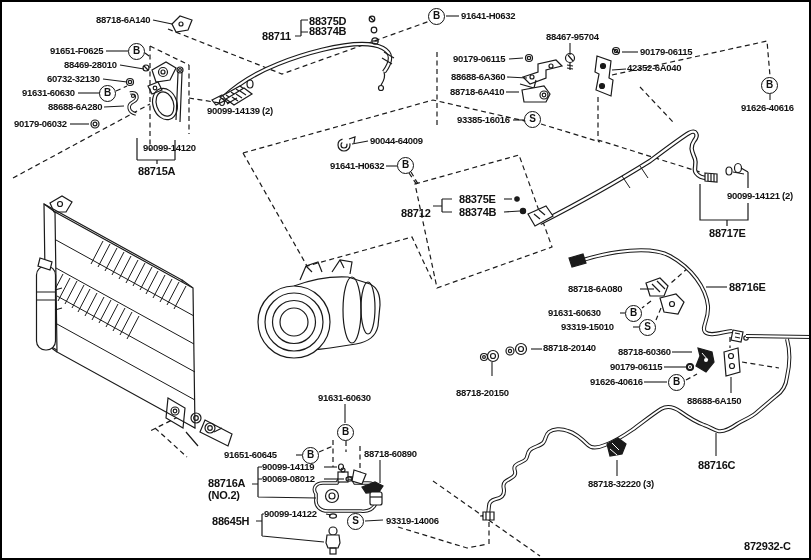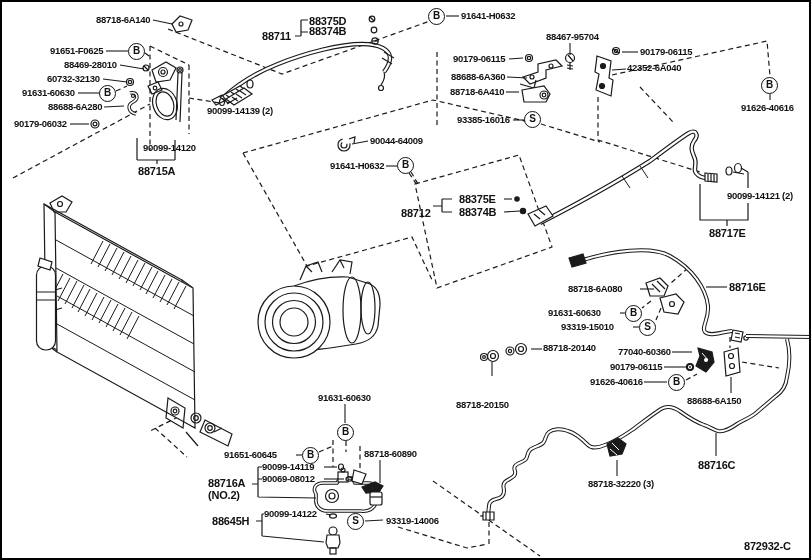--- a/index.html
+++ b/index.html
@@ -320,22 +320,22 @@
 <div class="lbl lbl-lg" style="left:459px;top:193px">88375E</div>
 <div class="lbl lbl-lg" style="left:459px;top:206px">88374B</div>
 <div class="lbl lbl-lg" style="left:401px;top:207px">88712</div>
 <div class="lbl" style="left:727px;top:191px">90099-14121 (2)</div>
 <div class="lbl lbl-lg" style="left:709px;top:227px">88717E</div>
 <div class="lbl lbl-lg" style="left:729px;top:281px">88716E</div>
 <div class="lbl" style="left:568px;top:284px">88718-6A080</div>
 <div class="lbl" style="left:548px;top:308px">91631-60630</div>
 <div class="lbl" style="left:561px;top:322px">93319-15010</div>
 <div class="lbl" style="left:543px;top:343px">88718-20140</div>
-<div class="lbl" style="left:456px;top:400px">88718-20150</div>
-<div class="lbl" style="left:618px;top:347px">77040-60360</div>
+<div class="lbl" style="left:456px;top:388px">88718-20150</div>
+<div class="lbl" style="left:618px;top:347px">88718-60360</div>
 <div class="lbl" style="left:610px;top:362px">90179-06115</div>
 <div class="lbl" style="left:590px;top:377px">91626-40616</div>
 <div class="lbl" style="left:687px;top:396px">88688-6A150</div>
 <div class="lbl lbl-lg" style="left:698px;top:459px">88716C</div>
 <div class="lbl" style="left:588px;top:479px">88718-32220 (3)</div>
 <div class="lbl" style="left:318px;top:393px">91631-60630</div>
 <div class="lbl" style="left:224px;top:450px">91651-60645</div>
 <div class="lbl" style="left:262px;top:462px">90099-14119</div>
 <div class="lbl" style="left:262px;top:474px">90069-08012</div>
 <div class="lbl lbl-lg" style="left:208px;top:477px">88716A</div>

